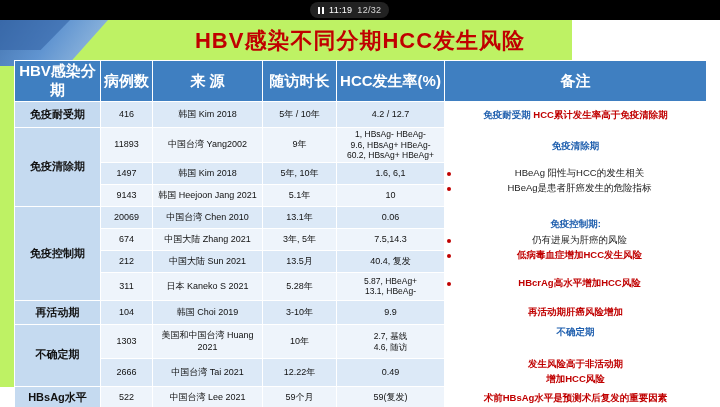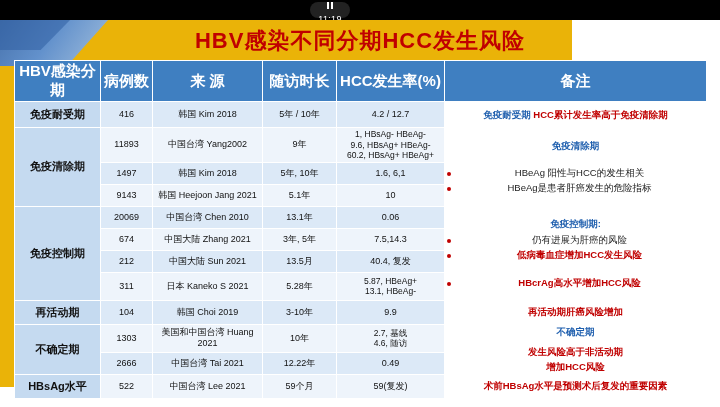--- a/index.html
+++ b/index.html
@@ -22,32 +22,31 @@
   }
   .pill{
     position:absolute;left:310px;top:2px;
     height:16px;
     display:flex;align-items:center;gap:5px;
     background:rgba(40,40,40,0.85);
     border-radius:8px;
     padding:0 8px;
     color:#ffffff;font-size:9px;
     letter-spacing:0.3px;
-    flex-direction:column;
   }
   .pill .pausebars{
     display:inline-flex;align-items:center;gap:2px;
   }
   .pill .pausebars i{
     display:block;width:2px;height:7px;background:#fff;
   }
   .pill .sep{opacity:.8;}
   .content{
     position:absolute;left:0;top:20px;width:572px;height:367px;
-    background:#eab308;
+    background:#bef264;
   }
   
   .corner-tl{
     position:absolute;left:0;top:0;width:108px;height:46px;
     background:linear-gradient(125deg,#3f6fb5 0%,#5b8fd6 45%,#9fc0e8 100%);
     clip-path:polygon(0 0,100% 0,62% 100%,0 100%);
     opacity:.95;
   }
   .corner-tl2{
     position:absolute;left:0;top:0;width:70px;height:30px;
@@ -254,21 +253,21 @@
 
         <tr class="band-b" style="height:28px">
           <td class="stage" rowspan="2">不确定期</td>
           <td>1303</td>
           <td>美国和中国台湾 Huang 2021</td>
           <td>10年</td>
           <td class="two-line" style="white-space:pre-line">2.7,  基线
 4.6,  随访</td>
           <td class="note" rowspan="2">
             <span class="nt blue">不确定期</span>
-            <span class="nt red" style="margin-top:8px">发生风险高于非活动期</span>
+            <span class="nt red" style="margin-top:20px">发生风险高于非活动期</span>
             <span class="nt red" style="margin-top:3px">增加HCC风险</span>
           </td>
         </tr>
         <tr class="band-a" style="height:22px">
           <td>2666</td>
           <td>中国台湾 Tai 2021</td>
           <td>12.22年</td>
           <td>0.49</td>
         </tr>
 

